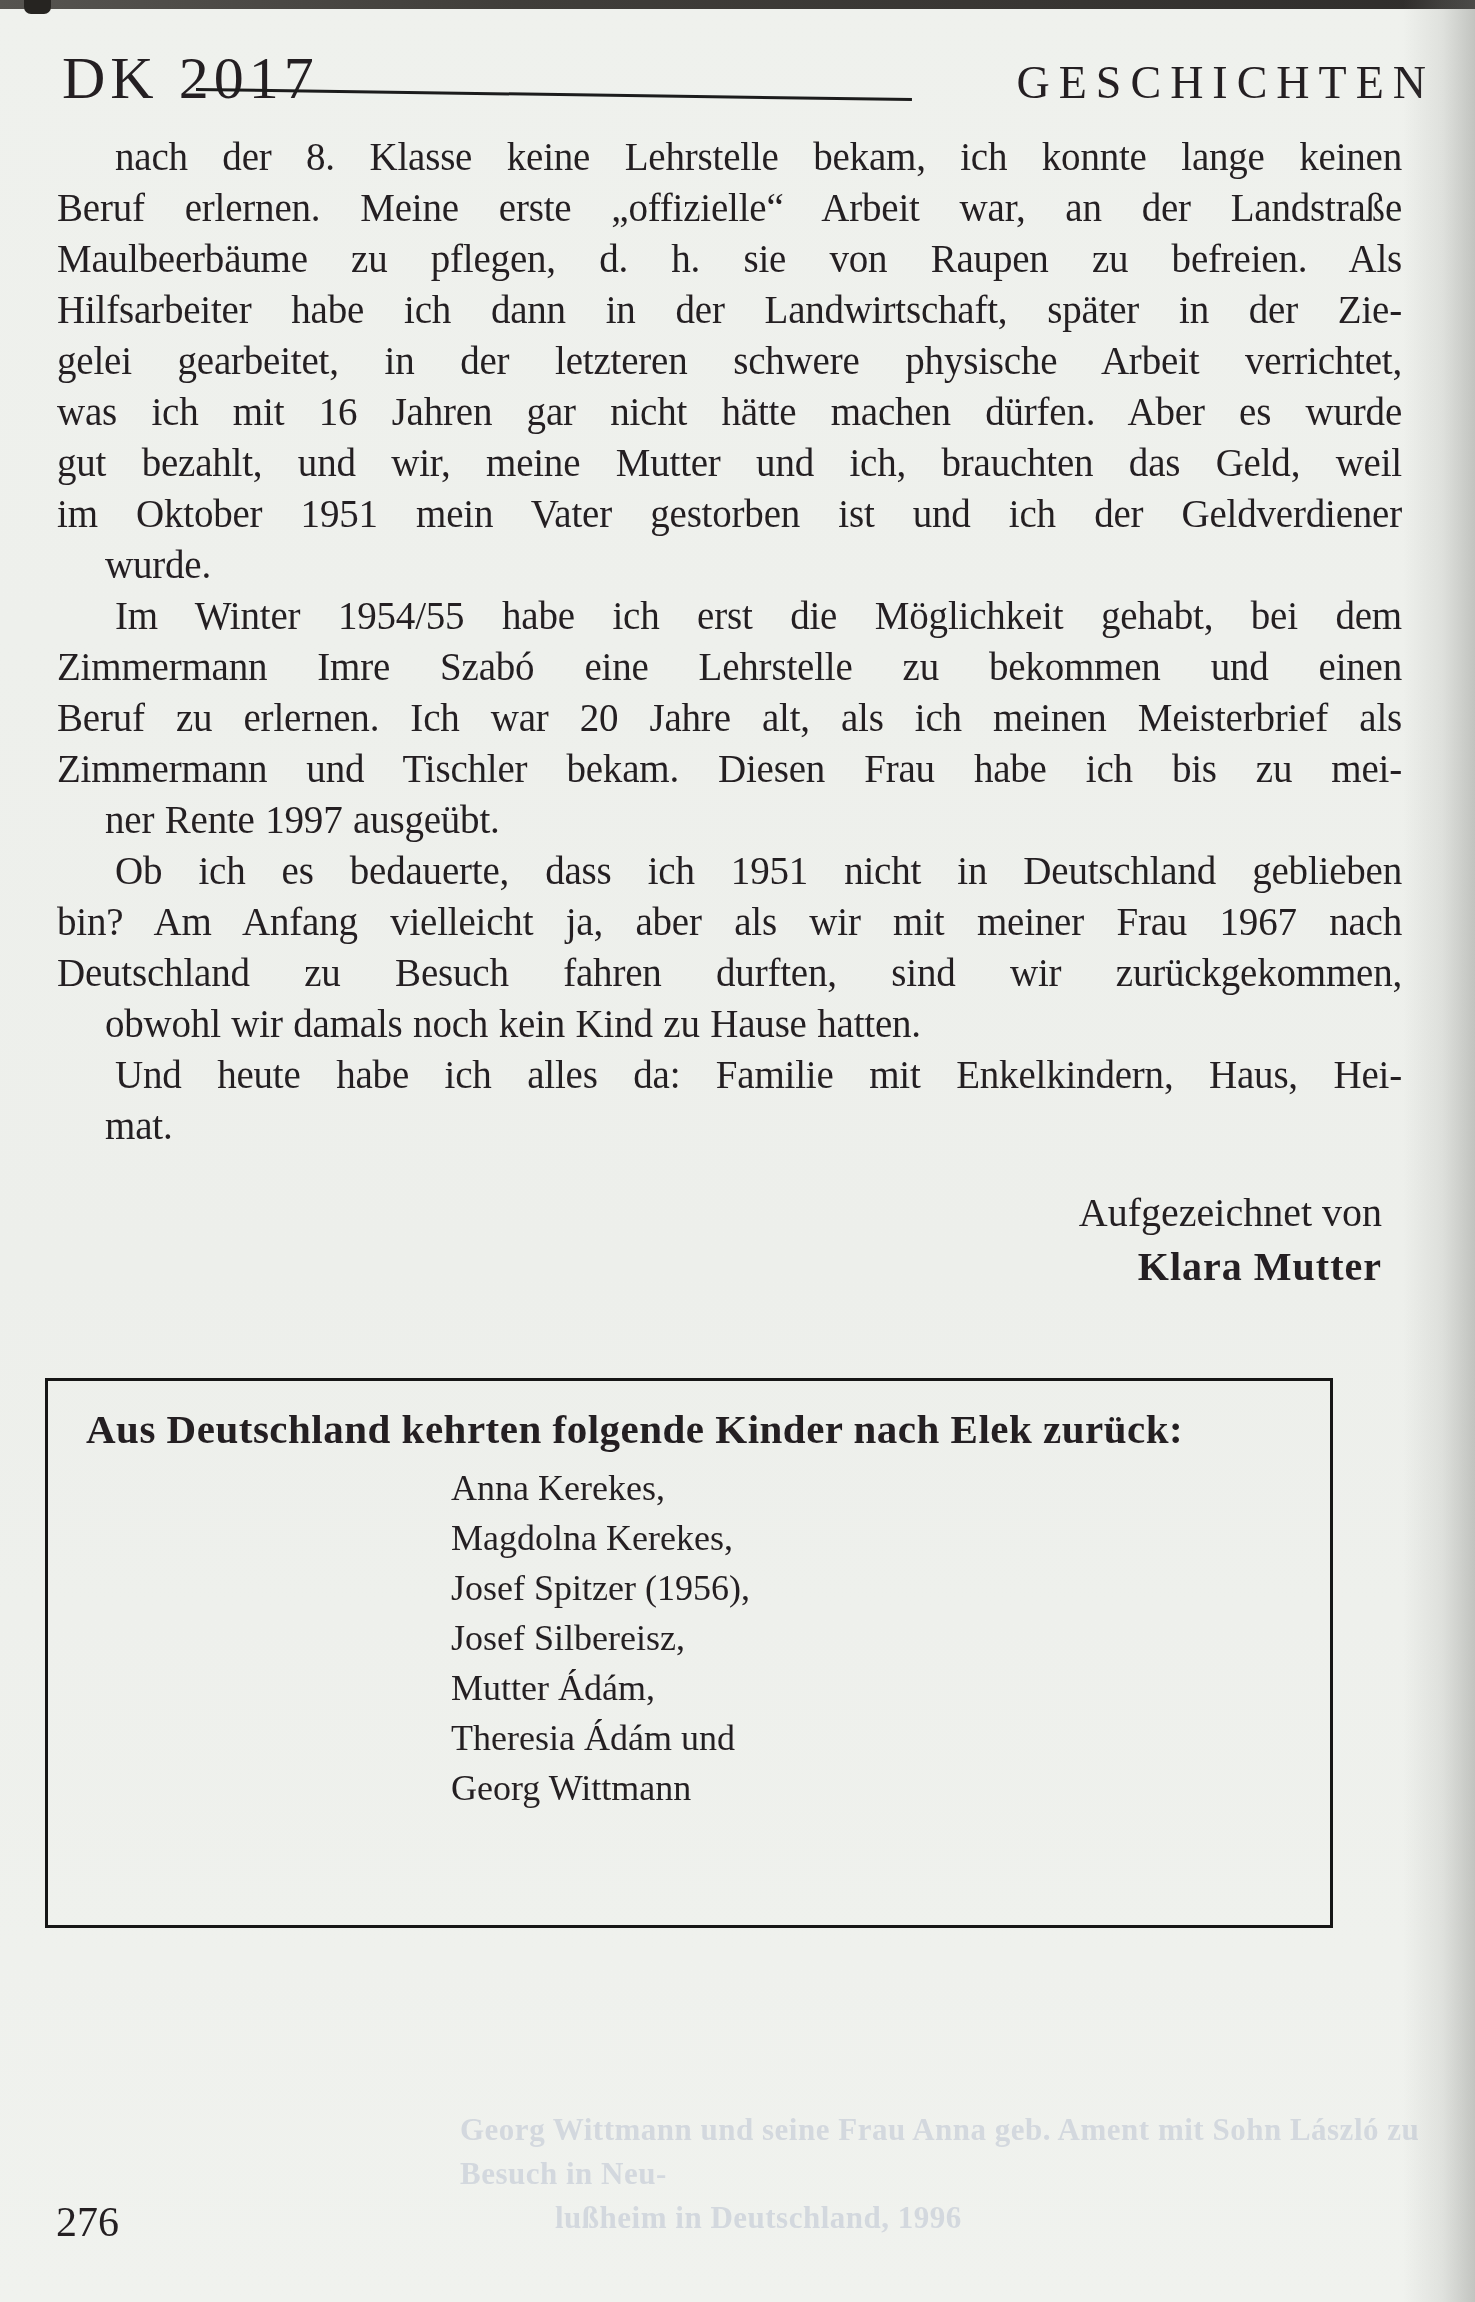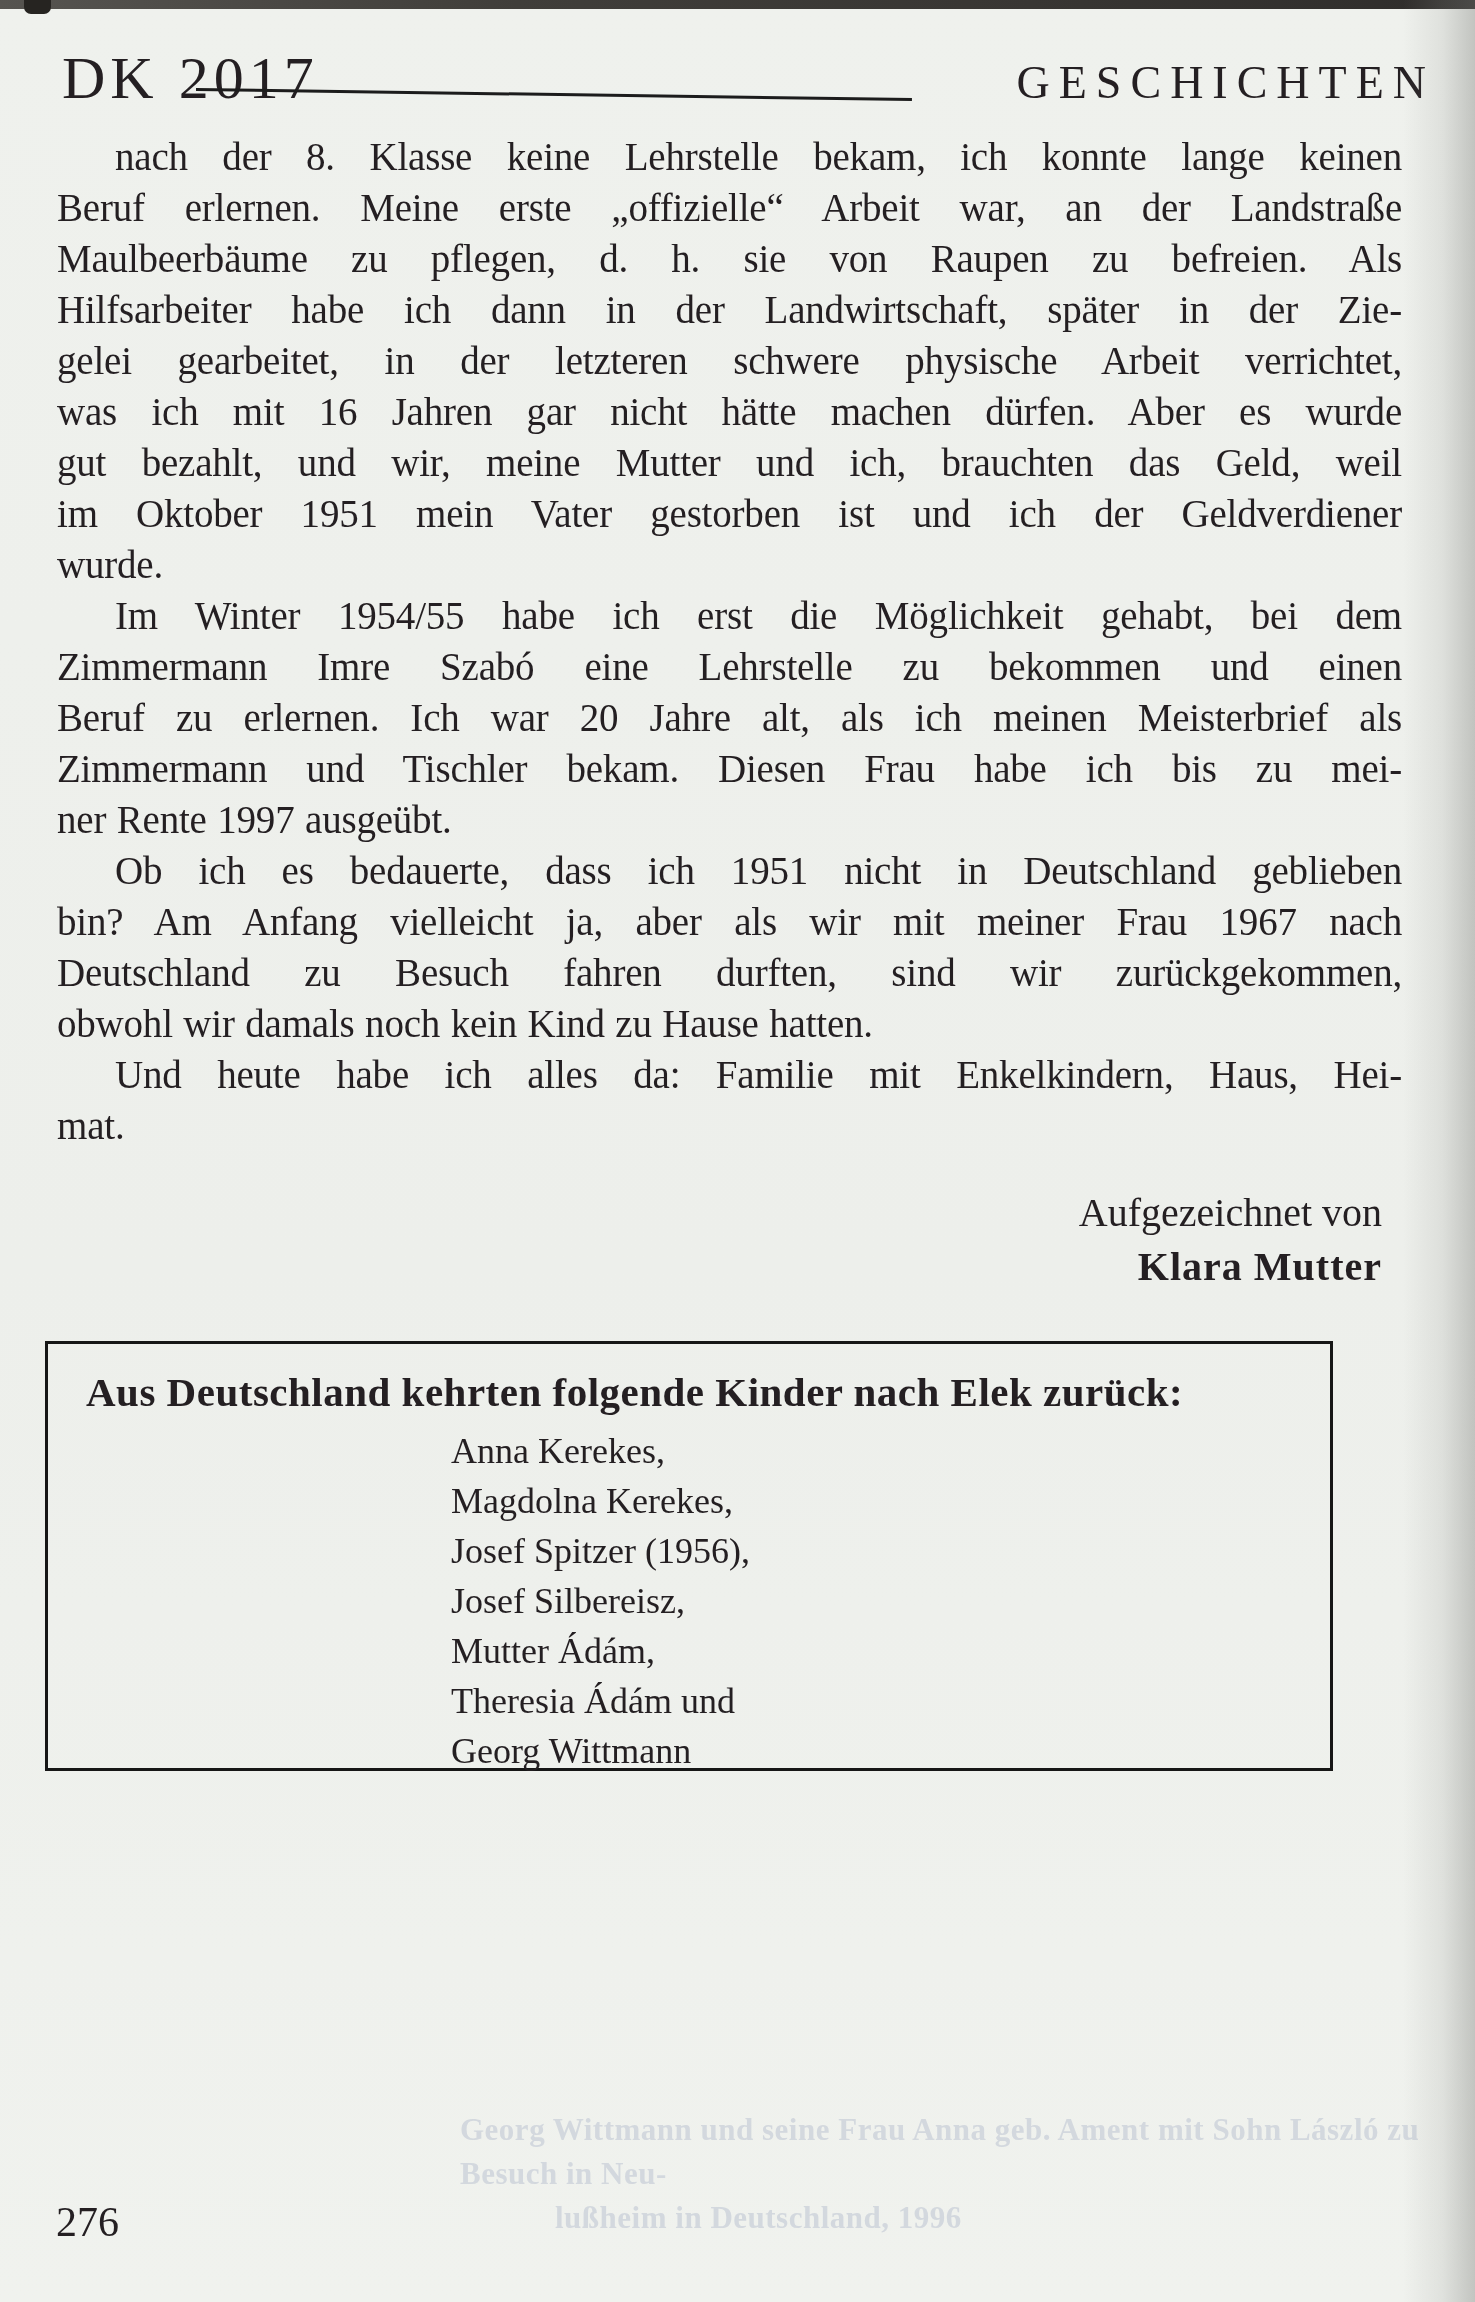--- a/index.html
+++ b/index.html
@@ -24,29 +24,29 @@
   .header-right{position:absolute;right:40px;top:56px;font-size:46px;letter-spacing:9px;}
   .header-rule{position:absolute;left:196px;top:88px;width:716px;height:3px;background:#1c1c1c;
     transform:rotate(0.8deg);transform-origin:left center;}
 
   
   .body-text{position:absolute;left:57px;top:131px;width:1345px;
     font-size:39px;line-height:51px;letter-spacing:-0.2px;word-spacing:1px;}
   .para{margin:0;}
   .para .jline{text-align:justify;text-align-last:justify;white-space:nowrap;}
   .para .jline:first-child{text-indent:58px;}
-  .para .jline:last-child{text-align-last:left;}
+  .para .jline:last-child{text-align-last:left;margin-left:48px;}
 
   
   .signature{position:absolute;left:57px;top:1186px;width:1325px;text-align:right;
     font-size:40px;line-height:54px;}
   .signature .sig-name{font-weight:bold;letter-spacing:1px;}
 
   
-  .names-box{position:absolute;left:45px;top:1341px;width:1288px;height:430px;
+  .names-box{position:absolute;left:45px;top:1378px;width:1288px;height:550px;
     border:3px solid #161616;box-sizing:border-box;background:transparent;}
   .box-title{margin:24px 0 10px 38px;font-weight:bold;font-size:41px;letter-spacing:0.5px;white-space:nowrap;}
   .box-names{margin-left:403px;font-size:36px;line-height:50px;}
   .name-line{white-space:nowrap;}
 
   
   .page-number{position:absolute;left:56px;top:2198px;font-size:42px;}
 
   
   .ghost-caption{position:absolute;left:460px;top:2108px;width:1010px;

